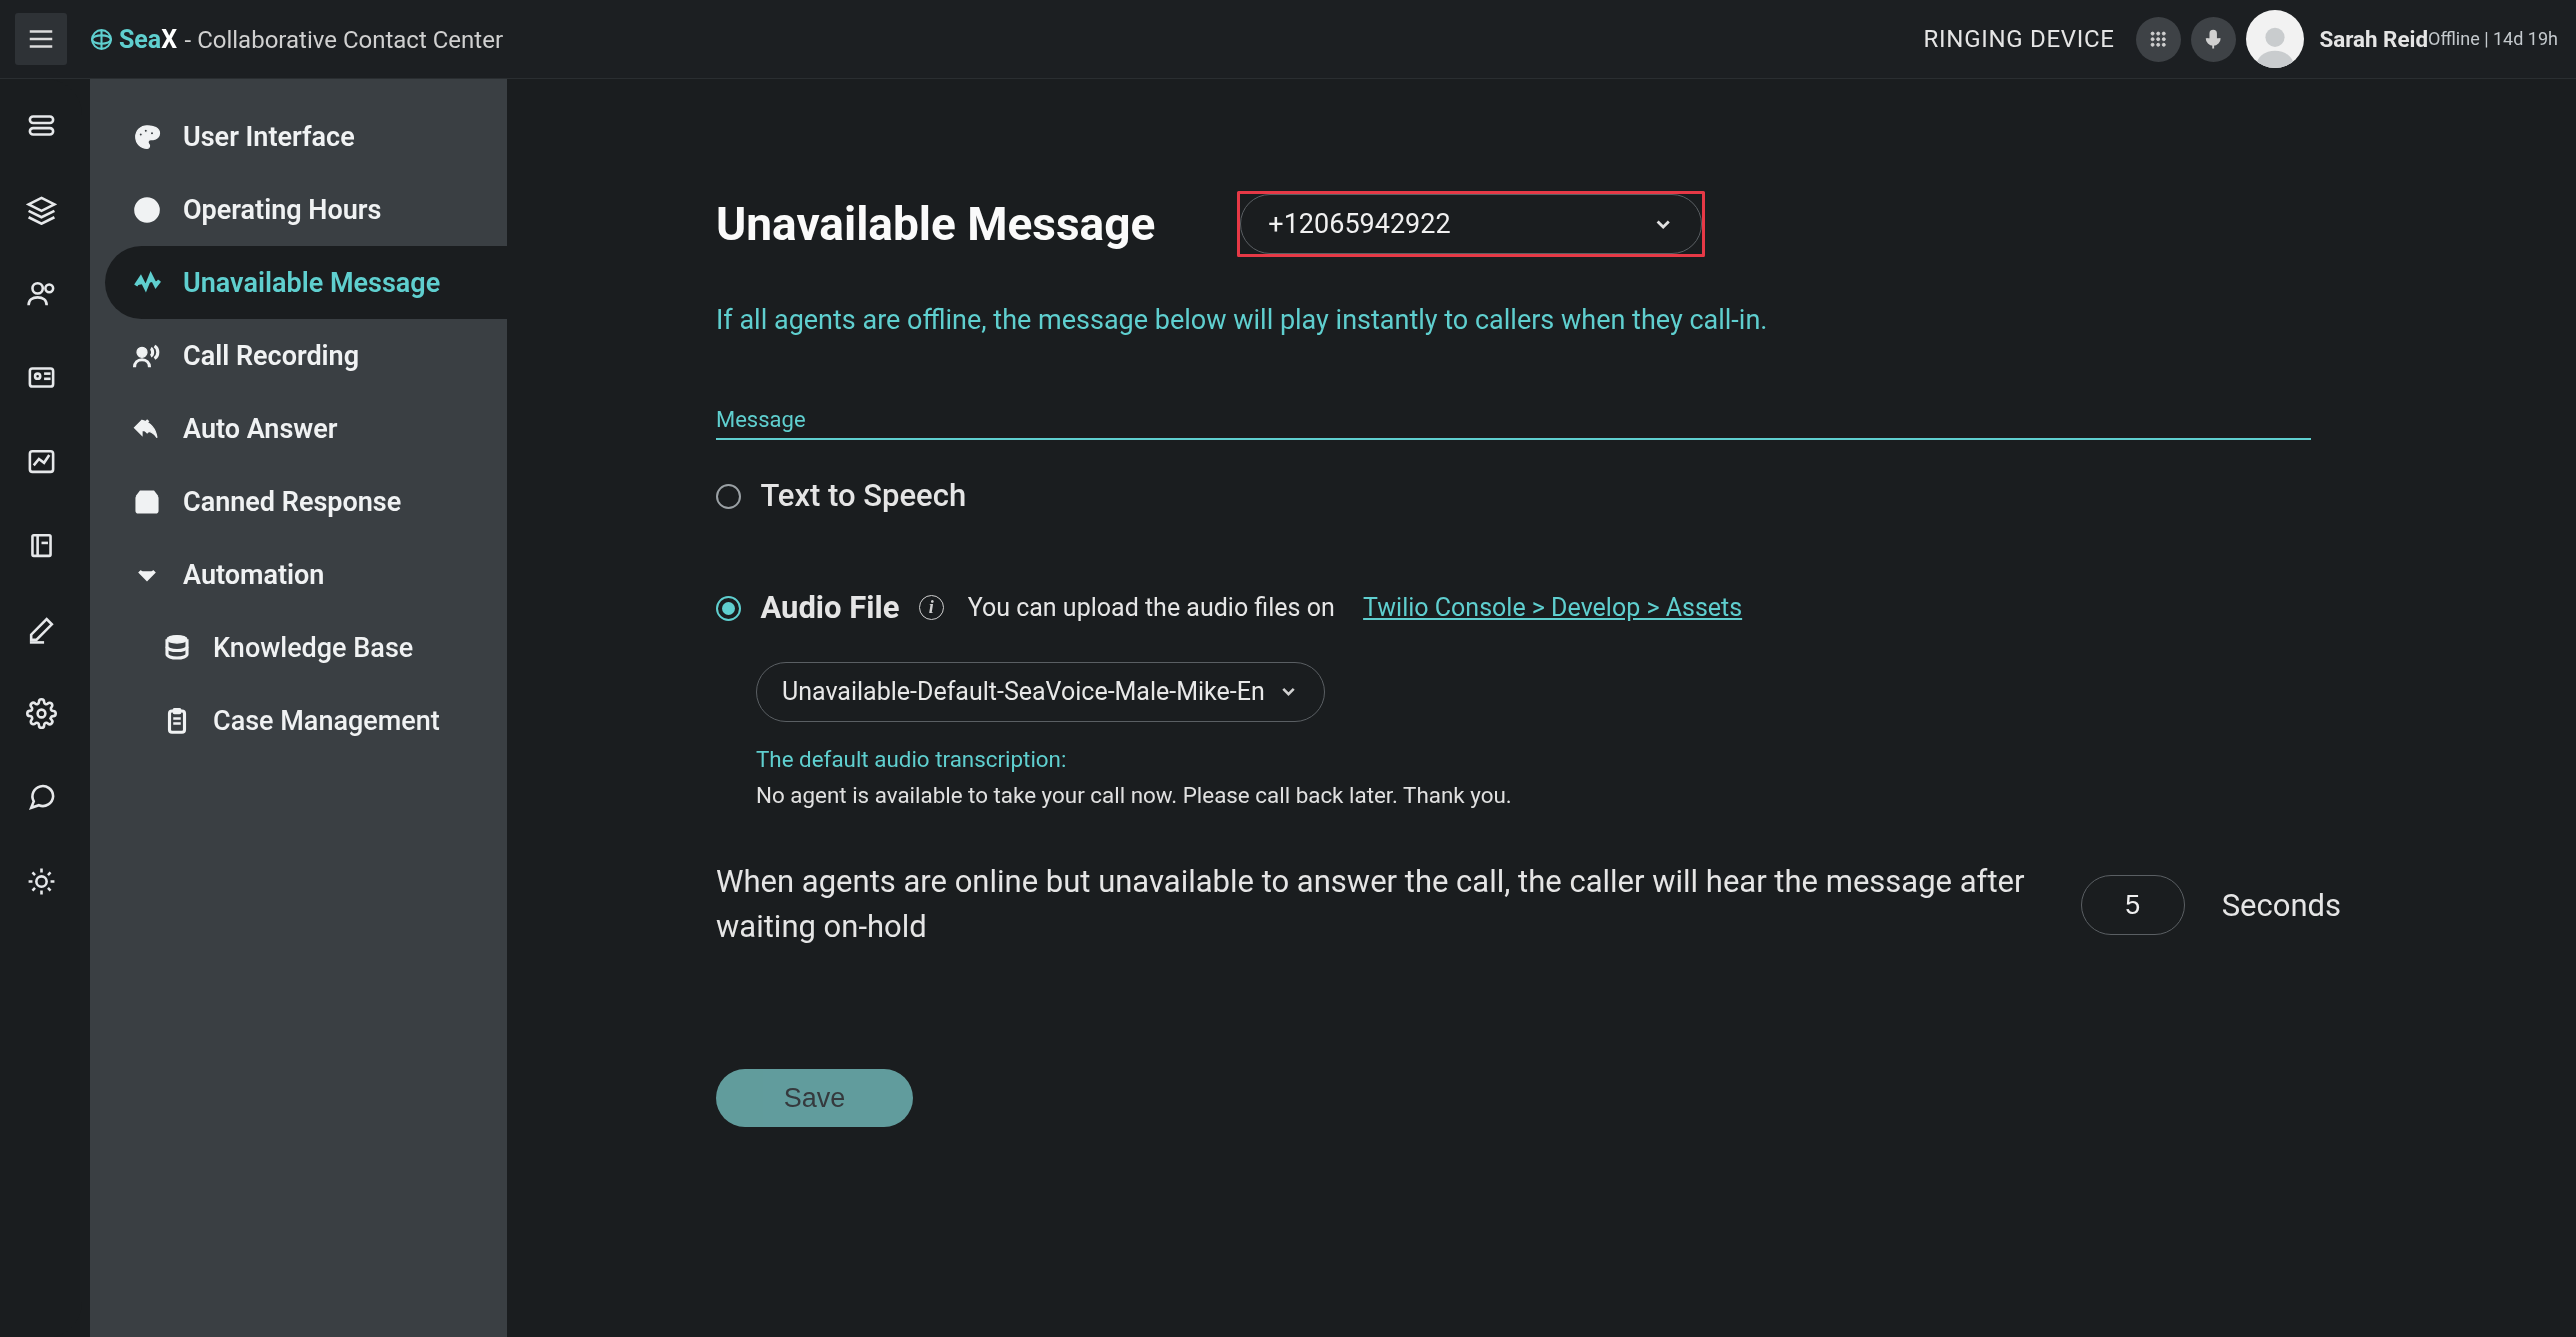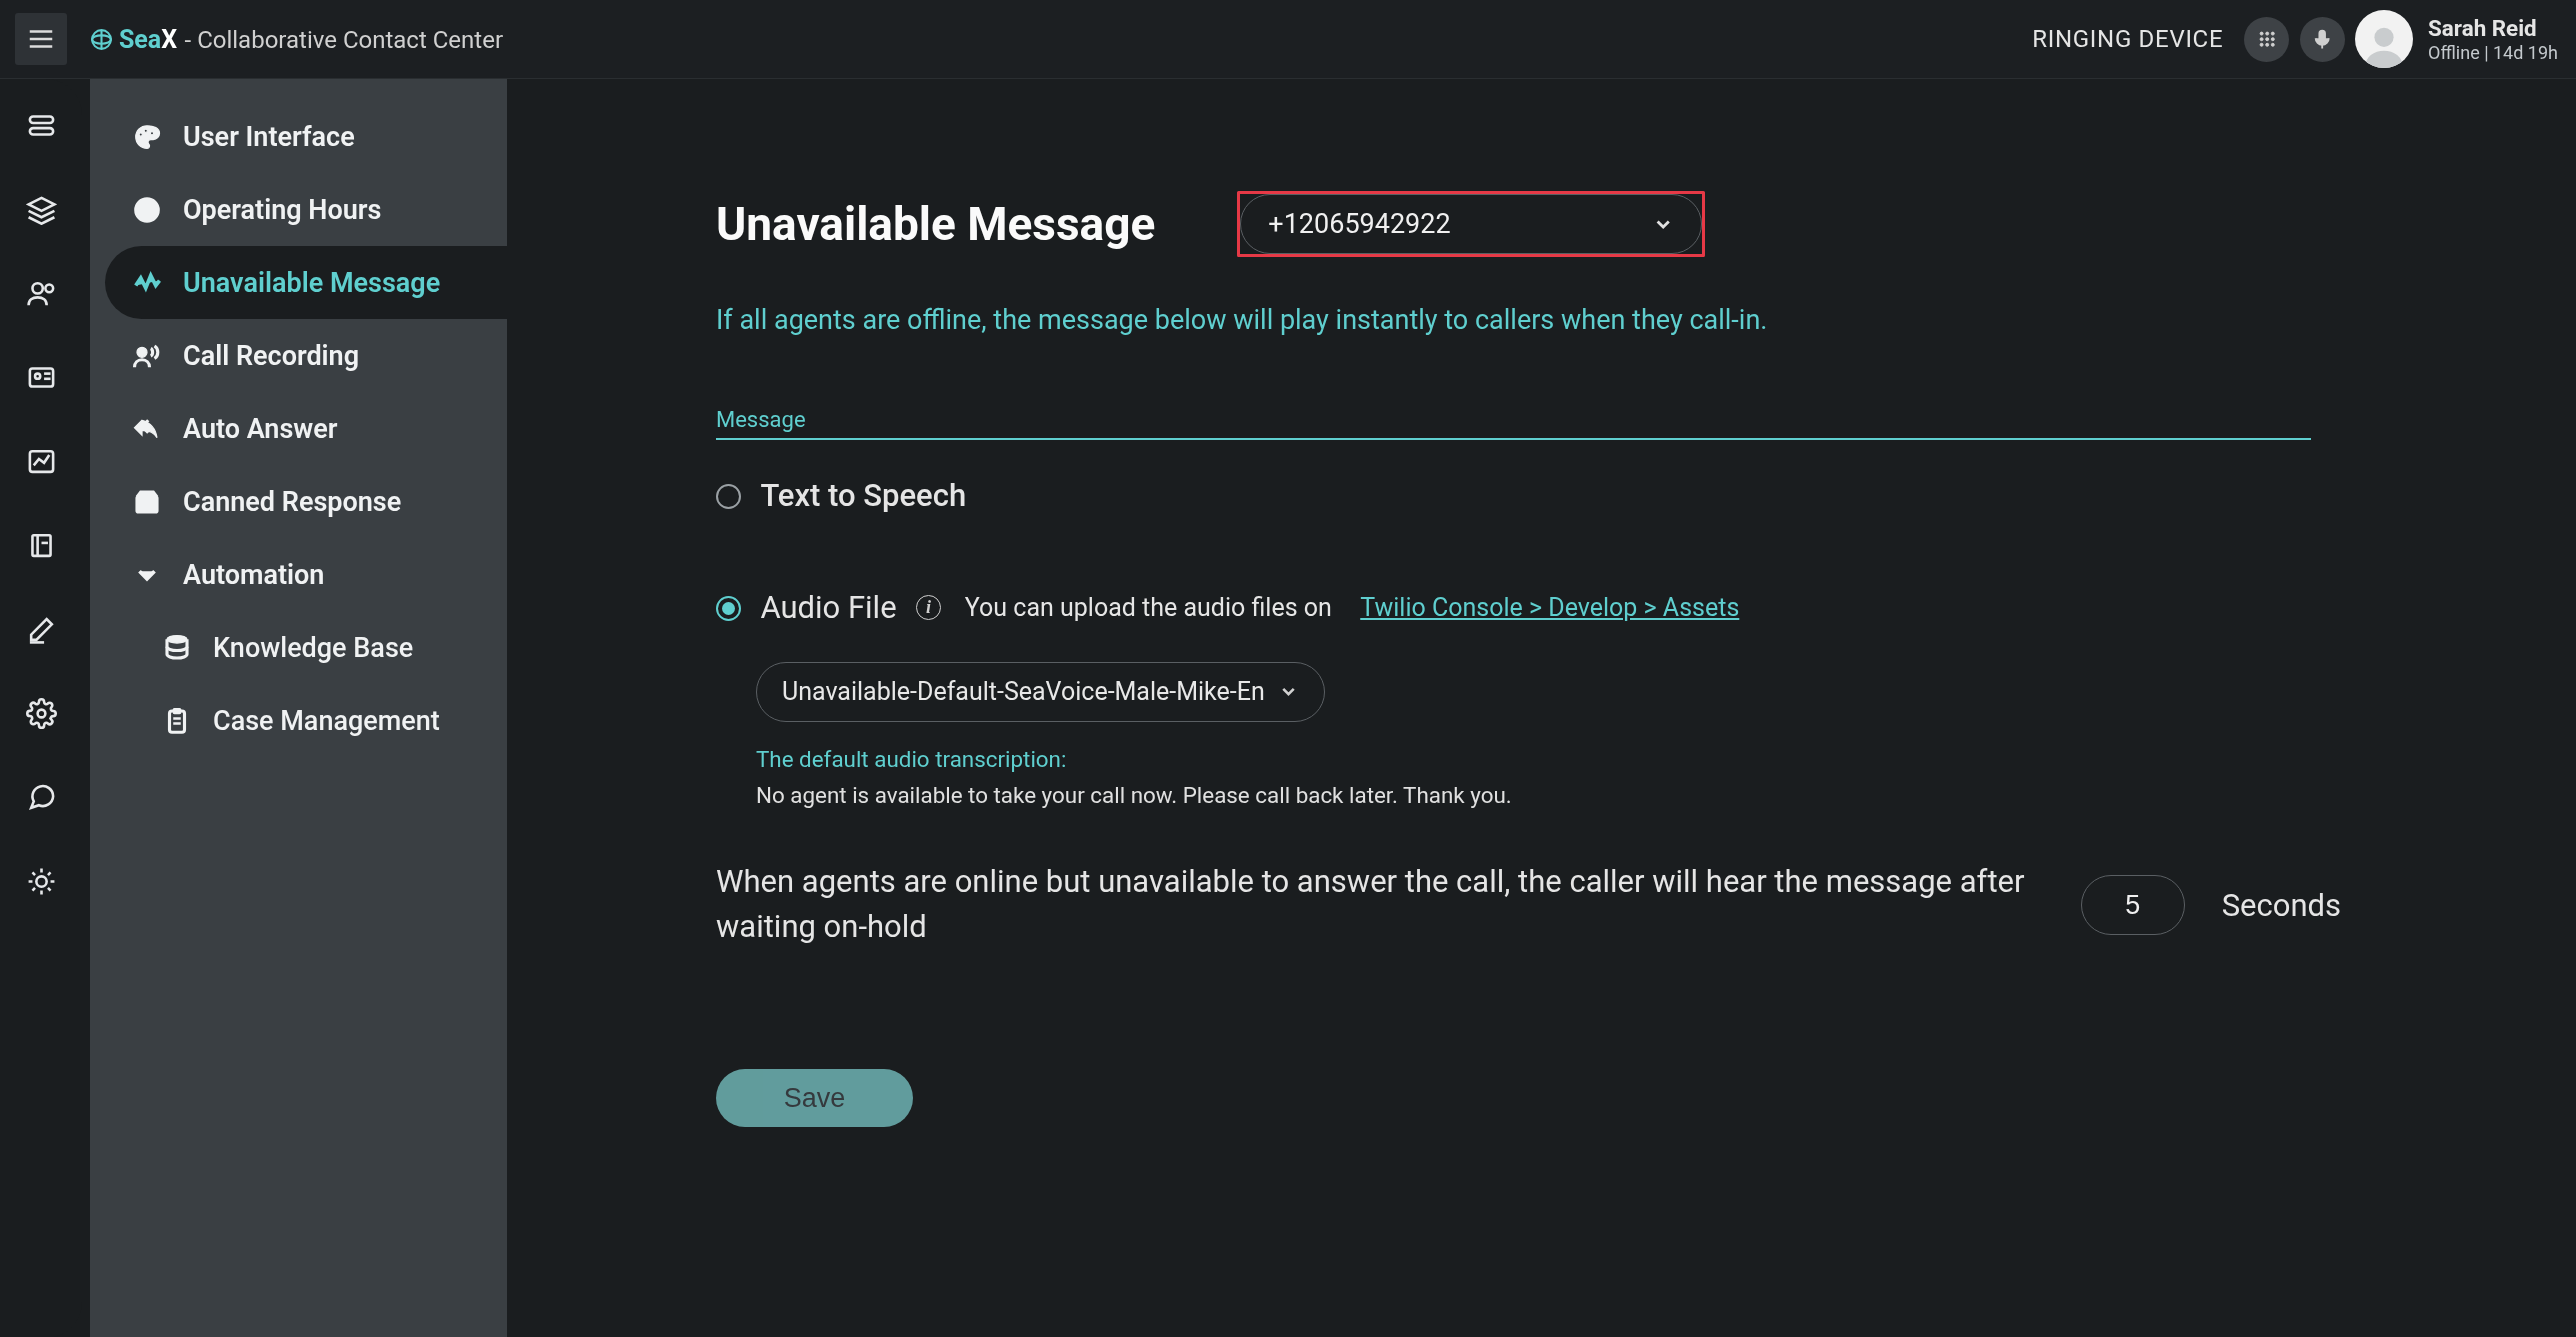--- a/index.html
+++ b/index.html
@@ -74,21 +74,21 @@
   }
   .round-icon svg { width: 22.4px; height: 22.4px; fill: #d0d0d0; stroke: #d0d0d0; }
   .avatar {
     width: 58px; height: 58px; border-radius: 50%;
     background: #f2f2f2;
     margin-right: 15px;
     display: flex; align-items: flex-end; justify-content: center;
     overflow: hidden;
   }
   .avatar svg { width: 46px; height: 46px; fill: #c9ccce; }
-  .userbox { display: flex; flex-direction: column; }
+  .userbox { display: flex; flex-direction: row; }
   .username { font-size: 22.4px; font-weight: 700; }
   .userstatus { font-size: 18px; color: #c4c9cd; margin-top: 1.5px; }
 
   
   .body {
     display: flex;
     height: calc(1338px - 79px);
     gap: 8px;
   }
 
@@ -495,21 +495,21 @@
 
     <div class="section-label">Message</div>
 
     <div class="radio-row">
       <span class="radio"></span>
       <span class="radio-label">Text to Speech</span>
     </div>
 
     <div class="radio-row small-gap">
       <span class="radio checked"></span>
-      <span class="radio-label" style="font-weight:400">Audio File</span>
+      <span class="radio-label" style="font-weight:700">Audio File</span>
       <span class="info-icon">i</span>
       <span class="hint-inline">You can upload the audio files on</span>
       <span class="hint-link">Twilio Console &gt; Develop &gt; Assets</span>
     </div>
 
     <div class="audio-select">
       <span>Unavailable-Default-SeaVoice-Male-Mike-En</span>
       <svg viewBox="0 0 24 24">
           <polyline points="6,9 12,15 18,9"></polyline>
         </svg>

